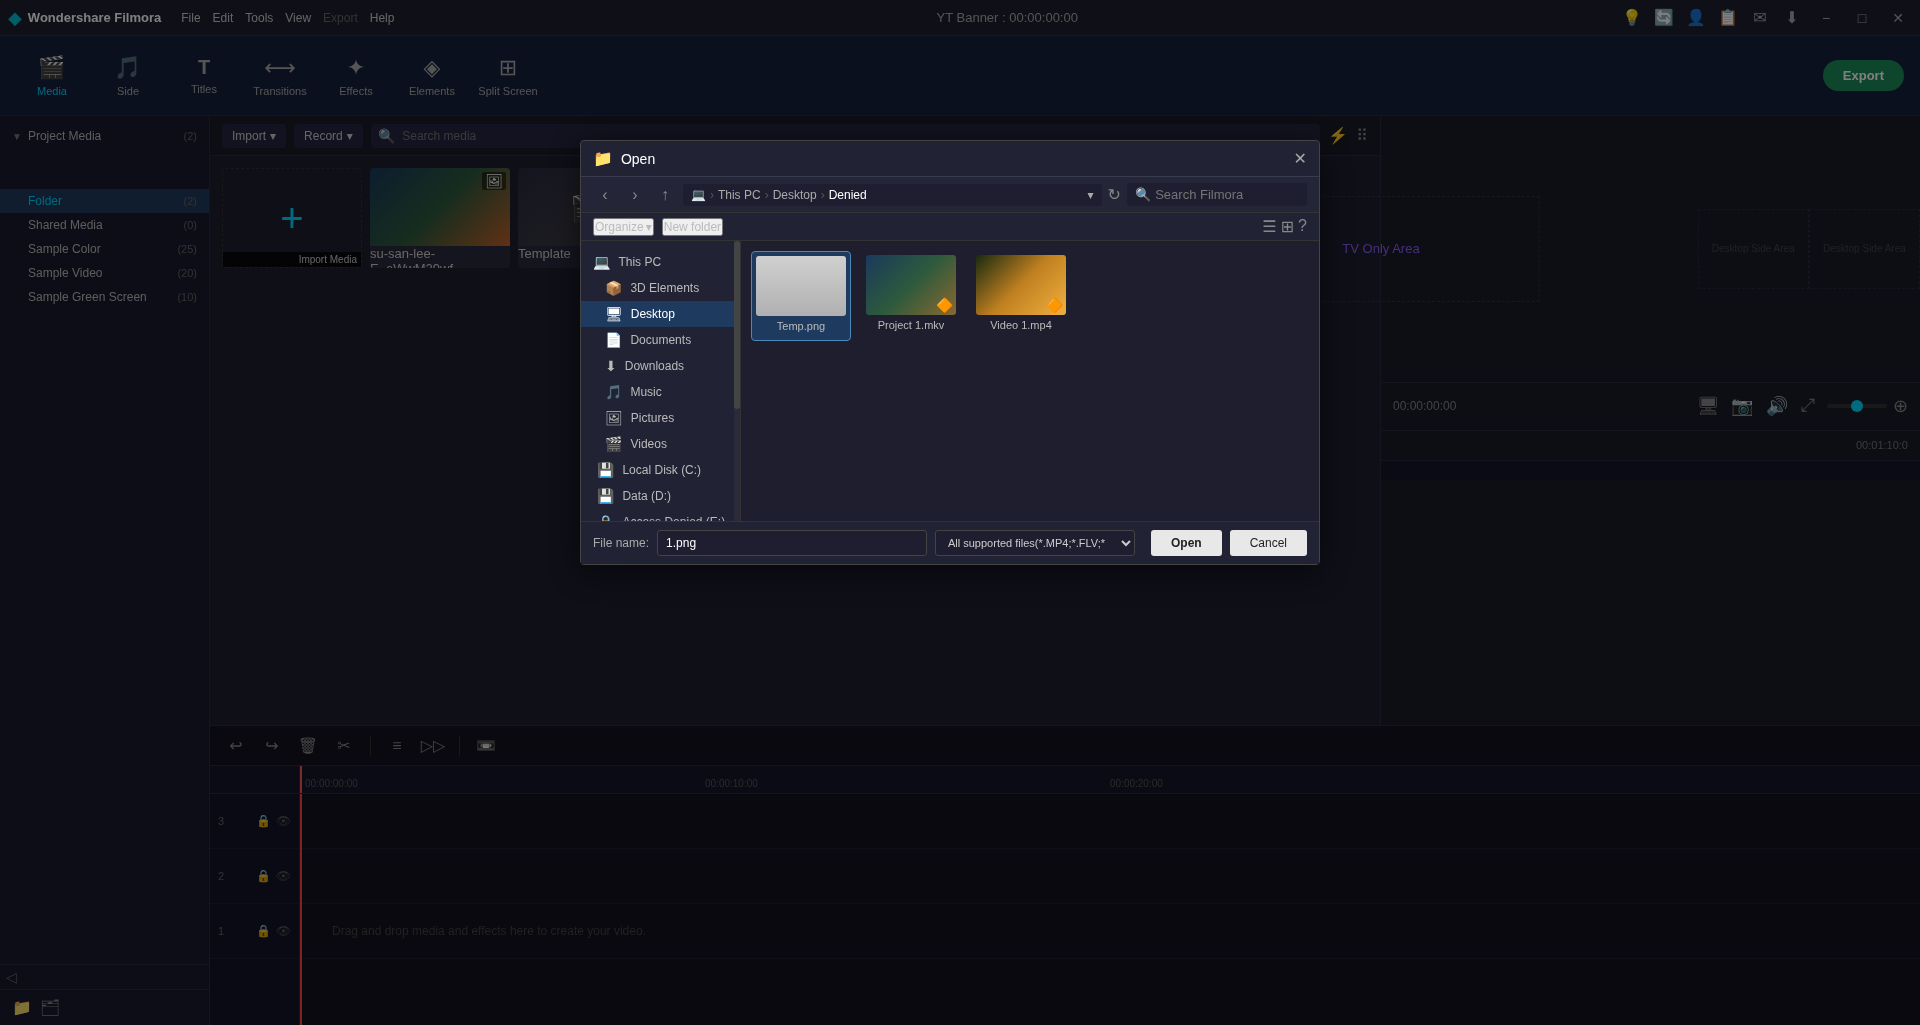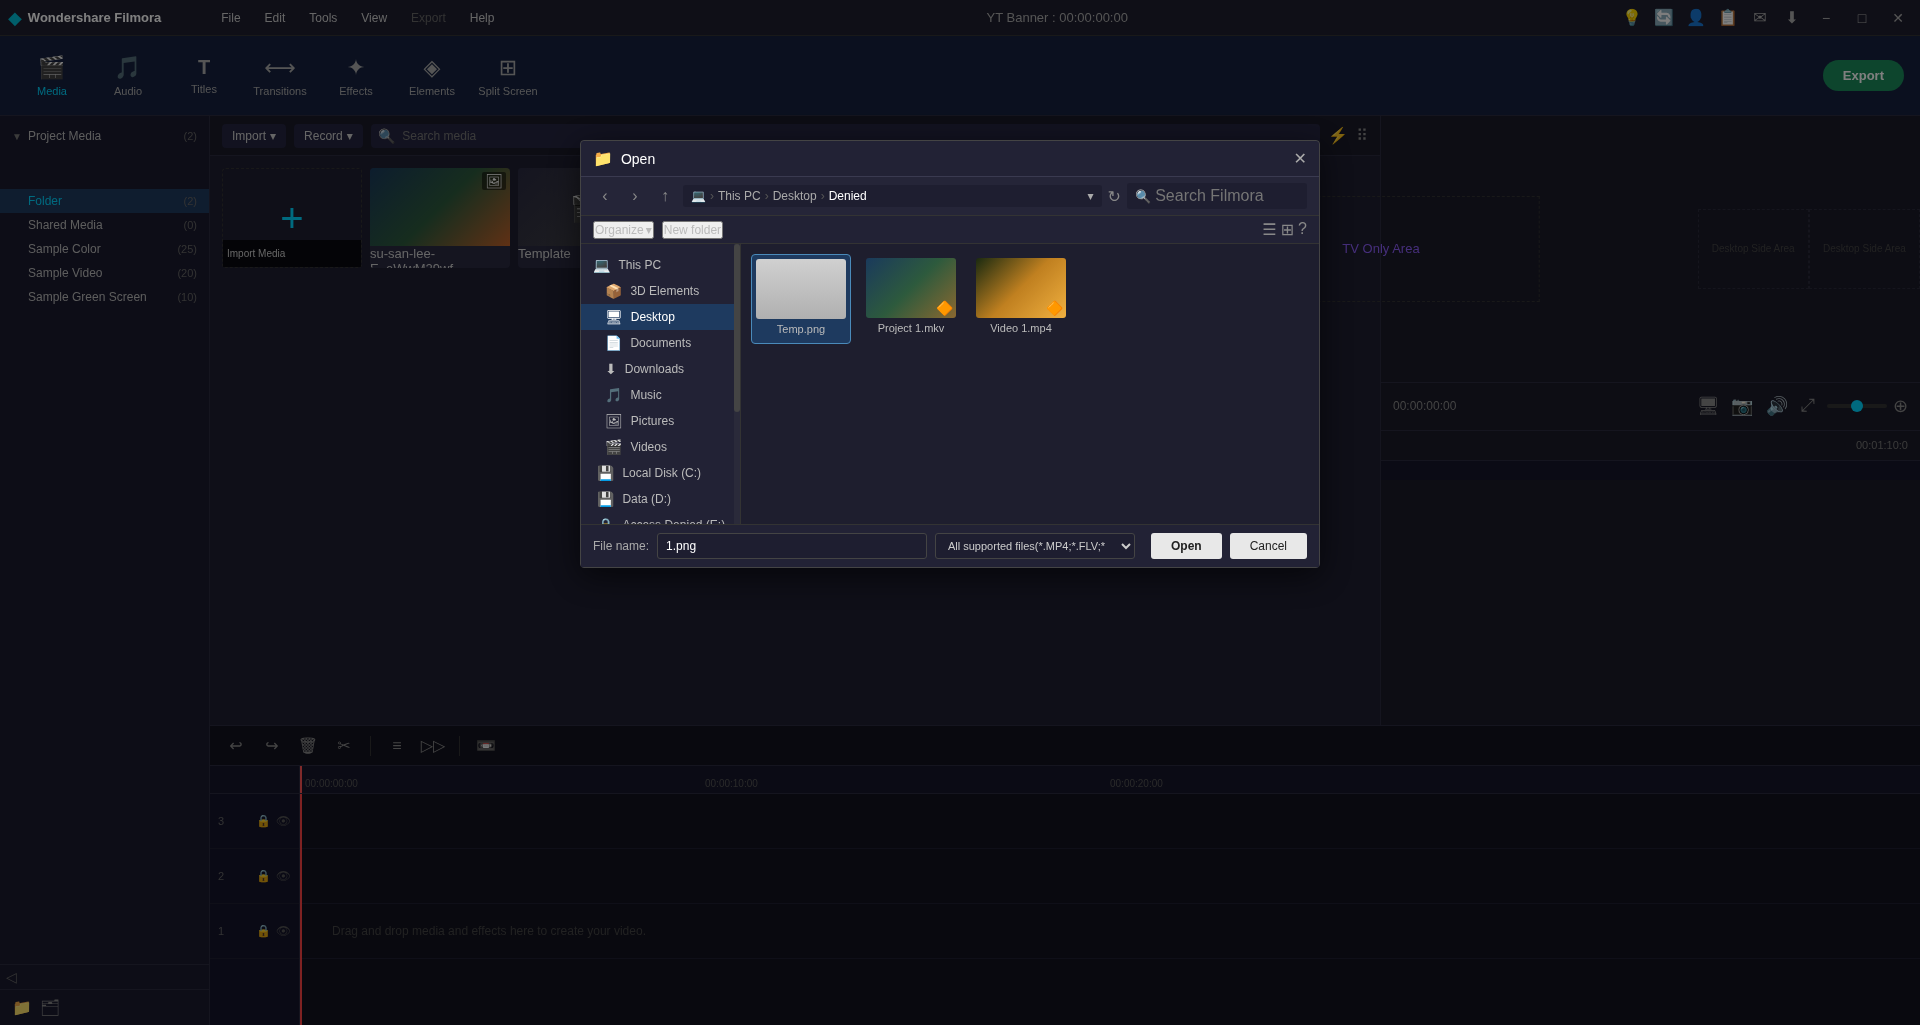--- a/index.html
+++ b/index.html
@@ -2,21 +2,21 @@
 <html><head>
   <meta charset="utf-8">
   <style>
     * { box-sizing: border-box; margin: 0; padding: 0; }
     body { width: 1920px; height: 1025px; background: #1a1a2e; font-family: 'Segoe UI', Arial, sans-serif; overflow: hidden; color: #ccc; font-size: 13px; }
 
     
     #titlebar { display: flex; align-items: center; background: #1e1e2e; height: 36px; padding: 0 8px; border-bottom: 1px solid #333; }
     #titlebar .app-logo { color: #00bcd4; font-size: 18px; margin-right: 6px; }
     #titlebar .app-name { color: #fff; font-size: 13px; font-weight: 600; margin-right: 20px; }
-    #titlebar .menu-bar { display: flex; gap: 24px; margin-left: 40px; }
+    #titlebar .menu-bar { display: flex; gap: 12px; }
     #titlebar .menu-item { color: #ccc; font-size: 12px; cursor: pointer; }
     #titlebar .title-center { flex: 1; text-align: center; color: #aaa; font-size: 13px; }
     #titlebar .title-controls { display: flex; gap: 8px; align-items: center; }
     #titlebar .ctrl-icon { color: #aaa; font-size: 16px; cursor: pointer; width: 24px; text-align: center; }
     #titlebar .win-btn { width: 28px; height: 28px; display: flex; align-items: center; justify-content: center; cursor: pointer; color: #aaa; font-size: 14px; }
 
     
     #toolbar { display: flex; align-items: center; background: #16213e; height: 80px; padding: 0 16px; gap: 4px; border-bottom: 1px solid #2a2a3e; }
     .toolbar-btn { display: flex; flex-direction: column; align-items: center; justify-content: center; width: 72px; height: 70px; cursor: pointer; border-radius: 6px; color: #aaa; font-size: 11px; gap: 4px; }
     .toolbar-btn.active { color: #00d4ff; }
@@ -43,21 +43,21 @@
     #media-toolbar { display: flex; align-items: center; padding: 6px 12px; gap: 8px; border-bottom: 1px solid #2a2a3e; background: #1a1a28; height: 40px; }
     .import-btn { display: flex; align-items: center; background: #252540; border: none; color: #ccc; border-radius: 4px; padding: 5px 10px; cursor: pointer; font-size: 12px; gap: 4px; }
     .record-btn { display: flex; align-items: center; background: #252540; border: none; color: #ccc; border-radius: 4px; padding: 5px 10px; cursor: pointer; font-size: 12px; gap: 4px; }
     .search-box { display: flex; align-items: center; background: #252540; border-radius: 4px; padding: 4px 8px; flex: 1; gap: 6px; }
     .search-box input { background: none; border: none; color: #ccc; font-size: 12px; outline: none; flex: 1; }
     .search-box .search-icon { color: #666; font-size: 14px; }
     .filter-icon, .grid-icon { color: #888; font-size: 16px; cursor: pointer; }
     #media-grid { display: flex; flex-wrap: wrap; gap: 8px; padding: 12px; overflow-y: auto; flex: 1; }
     .media-thumb { width: 140px; height: 100px; background: #252540; border-radius: 4px; position: relative; cursor: pointer; display: flex; flex-direction: column; align-items: center; justify-content: center; }
     .media-thumb .add-btn { font-size: 40px; color: #00d4ff; }
-    .media-thumb .thumb-label { position: absolute; bottom: 0; left: 0; right: 0; background: rgba(0,0,0,0.7); font-size: 10px; padding: 8px 4px; text-align: left; color: #ccc; white-space: nowrap; overflow: hidden; text-overflow: ellipsis; }
+    .media-thumb .thumb-label { position: absolute; bottom: 0; left: 0; right: 0; background: rgba(0,0,0,0.7); font-size: 10px; padding: 2px 4px; text-align: right; color: #ccc; white-space: nowrap; overflow: hidden; text-overflow: ellipsis; }
     .thumb-img-container { width: 140px; height: 100px; background: #2a2a40; border-radius: 4px; overflow: hidden; position: relative; cursor: pointer; }
     .thumb-img-fake { width: 100%; height: 78px; background: linear-gradient(135deg, #1a3a5c 0%, #2d5a3d 50%, #c0622a 100%); }
     .thumb-img-fake2 { width: 100%; height: 78px; background: linear-gradient(135deg, #2a2a40 0%, #444 100%); display: flex; align-items: center; justify-content: center; color: #666; font-size: 24px; }
     .thumb-corner-icon { position: absolute; top: 4px; right: 4px; color: #fff; font-size: 14px; background: rgba(0,0,0,0.5); border-radius: 2px; padding: 1px 3px; }
 
     
     #preview-area { width: 540px; background: #12121e; border-left: 1px solid #2a2a3e; display: flex; flex-direction: column; }
     #preview-screen { flex: 1; background: #0a0a14; position: relative; display: flex; align-items: center; justify-content: center; }
     .zone-tv { top: 30px; left: 50%; transform: translateX(-50%); width: 80%; height: 40%; border: 1px dashed #333; display: flex; align-items: center; justify-content: center; color: #8b5cf6; font-size: 13px; }
     .zone-desktop-left { bottom: 20%; left: 2%; width: 28%; height: 30%; border: 1px dashed #2a2a3a; display: flex; align-items: center; justify-content: center; color: #444; font-size: 10px; }
@@ -96,21 +96,21 @@
     #dialog-titlebar .dialog-title { color: #fff; font-size: 14px; flex: 1; }
     #dialog-titlebar .dialog-close { color: #aaa; cursor: pointer; font-size: 16px; }
     #dialog-nav { display: flex; align-items: center; padding: 6px 12px; gap: 6px; background: #252538; border-bottom: 1px solid #333; }
     .nav-btn { color: #888; font-size: 16px; cursor: pointer; width: 24px; text-align: center; }
     .nav-breadcrumb { display: flex; align-items: center; flex: 1; background: #1e1e30; border-radius: 3px; padding: 4px 8px; gap: 4px; }
     .nav-breadcrumb span { color: #aaa; font-size: 12px; }
     .nav-breadcrumb .sep { color: #555; }
     .nav-breadcrumb .active-crumb { color: #fff; }
     .nav-refresh { color: #888; cursor: pointer; font-size: 16px; }
     .nav-search { display: flex; align-items: center; background: #1e1e30; border-radius: 3px; padding: 4px 8px; gap: 4px; width: 180px; }
-    .nav-search input { background: none; border: none; color: #7dd3fc; font-size: 16px; outline: none; flex: 1; }
+    .nav-search input { background: none; border: none; color: #7dd3fc; font-size: 13px; outline: none; flex: 1; }
     .nav-search-icon { color: #555; font-size: 13px; }
     #dialog-body { display: flex; height: 280px; }
     #dialog-sidebar { width: 160px; background: #222235; border-right: 1px solid #333; padding: 8px 0; overflow-y: auto; }
     .dialog-sidebar-item { display: flex; align-items: center; padding: 5px 12px; cursor: pointer; font-size: 12px; color: #bbb; gap: 8px; }
     .dialog-sidebar-item.active { background: #1e3a5f; color: #fff; }
     .dialog-sidebar-icon { font-size: 14px; }
     #dialog-content { flex: 1; padding: 10px; display: flex; gap: 10px; flex-wrap: wrap; align-content: flex-start; overflow-y: auto; background: #1e1e2e; }
     .file-thumb { width: 100px; height: 90px; display: flex; flex-direction: column; align-items: center; gap: 4px; cursor: pointer; border-radius: 4px; padding: 4px; }
     .file-thumb.selected { background: #1e3a5f; border: 1px solid #4a8aba; }
     .file-thumb-img { width: 90px; height: 60px; background: #333; border-radius: 3px; overflow: hidden; position: relative; display: flex; align-items: center; justify-content: center; }
@@ -158,21 +158,21 @@
   </div>
 </div>
 
 <div id="toolbar">
   <div class="toolbar-btn active">
     <span class="tb-icon">🎬</span>
     <span>Media</span>
   </div>
   <div class="toolbar-btn">
     <span class="tb-icon">🎵</span>
-    <span>Audio</span>
+    <span>Side</span>
   </div>
   <div class="toolbar-btn">
     <span class="tb-icon" style="font-size:20px;font-weight:bold;">T</span>
     <span>Titles</span>
   </div>
   <div class="toolbar-btn">
     <span class="tb-icon">⟷</span>
     <span>Transitions</span>
   </div>
   <div class="toolbar-btn">

